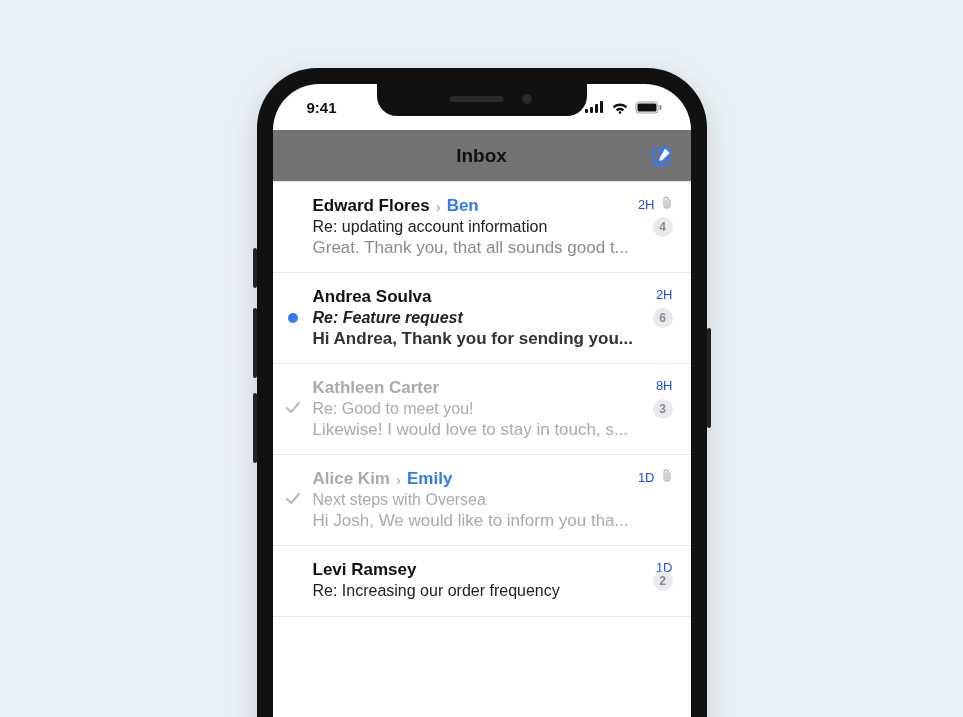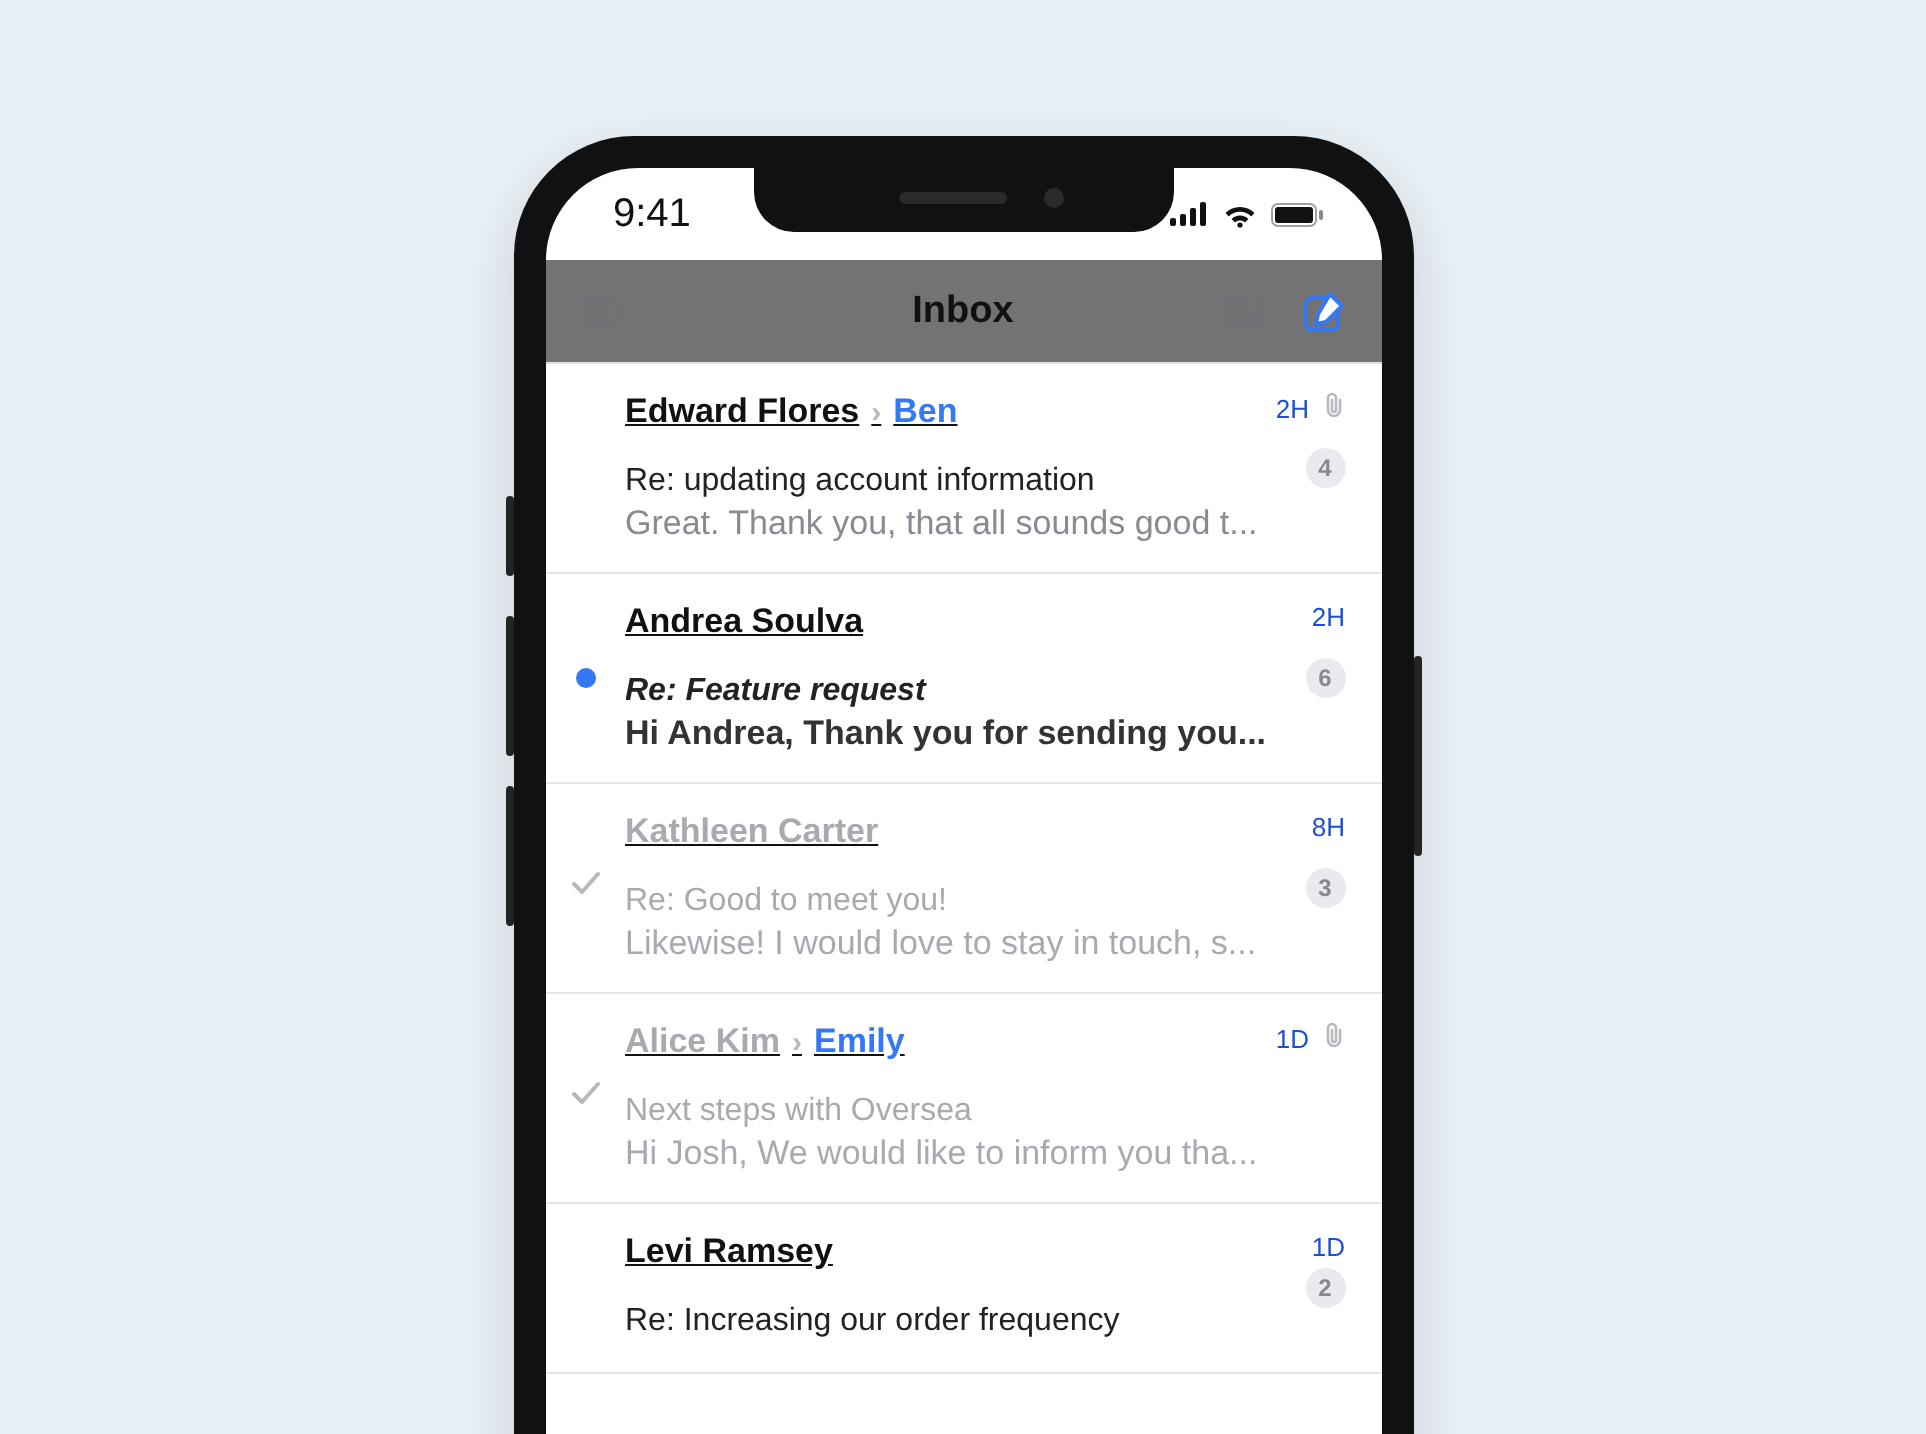--- a/index.html
+++ b/index.html
@@ -78,22 +78,22 @@
     .status-bar {
       position: absolute;
       top: 0;
       left: 0;
       right: 0;
       height: 46px;
       display: flex;
       align-items: center;
       justify-content: space-between;
       padding: 0 28px 0 34px;
-      font-weight: 400;
-      font-size: 20px;
+      font-weight: 700;
+      font-size: 15px;
       color: #111;
       z-index: 5;
     }
     .status-right { display: flex; align-items: center; gap: 6px; }
     .signal-icon, .wifi-icon, .battery-icon { display: inline-flex; }
     .header {
       position: absolute;
       top: 46px;
       left: 0;
       right: 0;
@@ -151,29 +151,28 @@
       background: #3478f6;
     }
     .check { color: #b8b8bf; }
     .line1 {
       display: flex;
       align-items: center;
       gap: 6px;
       font-size: 17px;
       font-weight: 700;
       color: #111;
-      text-decoration: underline;
     }
     .sender { }
     .chevron { color: #b8b8bf; font-size: 15px; }
     .recipient { color: #3478f6; font-weight: 700; }
     .subject {
       font-size: 16px;
       color: #222;
-      margin-top: 16px;
+      margin-top: 2px;
       white-space: nowrap; overflow: hidden; text-overflow: ellipsis;
     }
     .row.unread .subject { font-weight: 700; font-style: italic; }
     .preview {
       font-size: 17px;
       color: #8a8a92;
       margin-top: 2px;
       white-space: nowrap; overflow: hidden; text-overflow: ellipsis;
     }
     .row.unread .preview { color: #333; font-weight: 600; }

